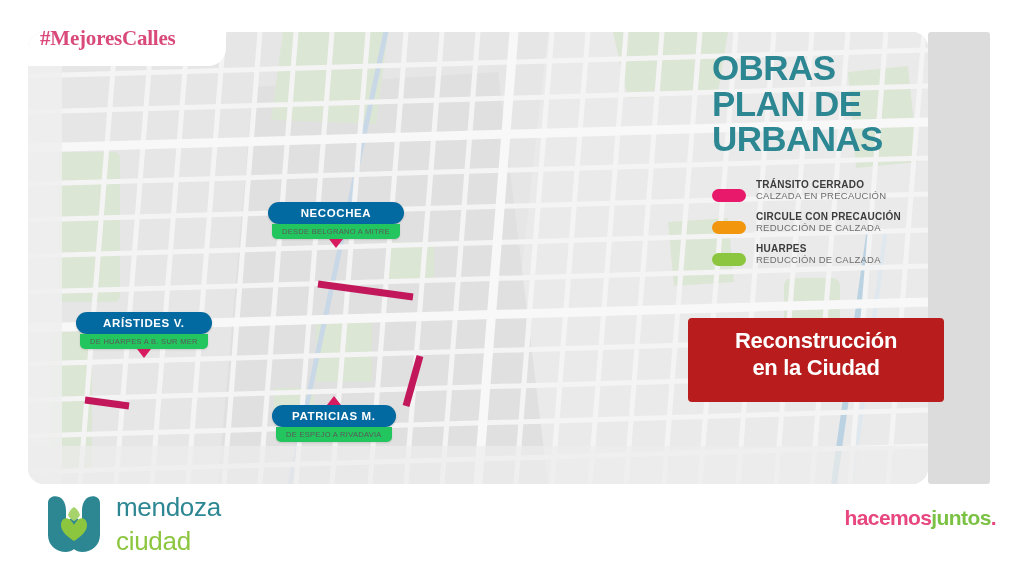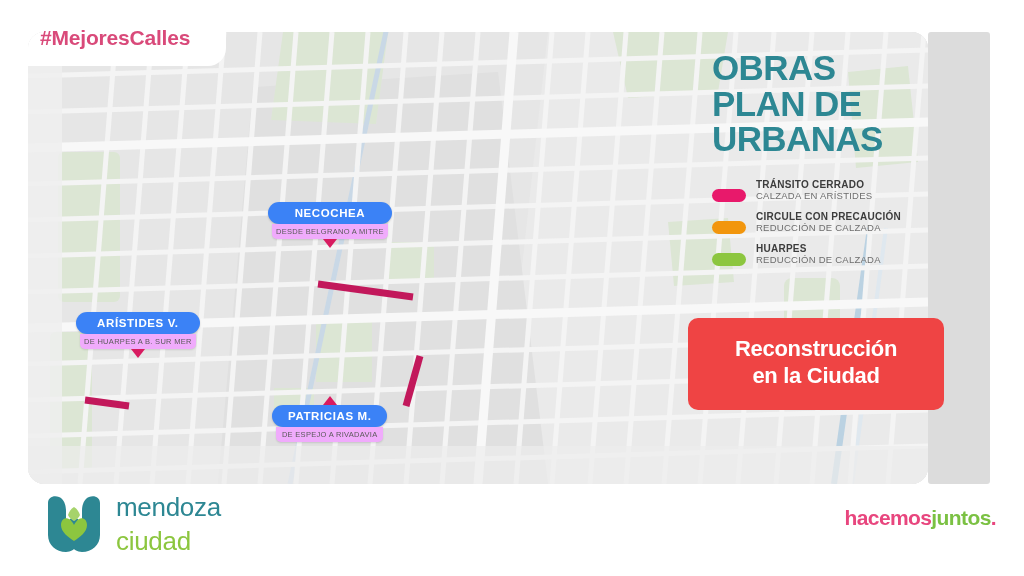--- a/index.html
+++ b/index.html
@@ -10,21 +10,21 @@
     font-family:"Liberation Sans","DejaVu Sans",sans-serif;
     overflow:hidden;
     position:relative;
   }
   .stage{position:relative;width:1024px;height:576px;background:#ffffff;overflow:hidden;}
 
   
   .hashtag{
     position:absolute;left:40px;top:26px;
     font-size:21px;font-weight:700;color:#D94A7A;
-    letter-spacing:-0.2px;z-index:40;
+    letter-spacing:-0.2px;z-index:40;font-family:Liberation Serif, serif;
   }
 
   
   .gray-panel{
     position:absolute;left:928px;top:32px;width:62px;height:452px;
     background:#DCDCDC;border-radius:3px;z-index:5;
   }
 
   
   .map-wrap{
@@ -38,30 +38,30 @@
   }
   .map-notch:after{
     content:"";position:absolute;left:0;top:0;width:198px;height:34px;
   }
 
   .map-svg{position:absolute;left:0;top:0;width:900px;height:452px;display:block;}
 
   
   .marker{position:absolute;z-index:28;}
   .marker .pill{
-    background:#3b82f6;color:#ffffff;
+    background:#0369a1;color:#ffffff;
     font-size:11.5px;font-weight:700;letter-spacing:0.6px;
     padding:5px 16px 5px 16px;border-radius:14px;
     text-align:center;white-space:nowrap;
     box-shadow:0 1px 2px rgba(0,0,0,0.18);
   }
   .marker .sub{
-    background:#f0abfc;color:#5A5A5A;
+    background:#22c55e;color:#5A5A5A;
     font-size:7.5px;font-weight:400;letter-spacing:0.3px;
-    padding:3px 4px;border-radius:0 0 5px 5px;
+    padding:3px 10px;border-radius:0 0 5px 5px;
     text-align:center;white-space:nowrap;
     margin:0 4px;
     box-shadow:0 1px 2px rgba(0,0,0,0.12);
   }
   .marker .tip{
     width:0;height:0;margin:0 auto;
     border-left:7px solid transparent;
     border-right:7px solid transparent;
     border-top:9px solid #D81B60;
   }
@@ -89,22 +89,22 @@
   .sw{
     width:34px;height:13px;border-radius:7px;flex:0 0 auto;
     margin-top:4px;margin-right:10px;
   }
   .legend-text{line-height:1.12;}
   .lg-main{font-size:10px;font-weight:700;color:#3C3C3C;letter-spacing:0.25px;}
   .lg-sub{font-size:9.5px;font-weight:400;color:#6D6D6D;letter-spacing:0.25px;margin-top:1px;}
 
   .cta{
     position:absolute;left:688px;top:318px;width:228px;
-    background:#ef4444;border-radius:10px;
-    padding:18px 14px 20px 14px;z-index:35;
+    background:#b91c1c;border-radius:4px;
+    padding:10px 14px 20px 14px;z-index:35;
   }
   .cta p{
     margin:0;color:#ffffff;text-align:center;
     font-size:22px;font-weight:800;line-height:1.22;letter-spacing:-0.3px;
   }
   .cta p span{display:block;}
 
   
   .logo{position:absolute;left:44px;top:494px;display:flex;align-items:center;z-index:40;}
   .logo-mark{width:60px;height:58px;flex:0 0 auto;}
@@ -254,21 +254,21 @@
       <span>OBRAS</span>
       <span>PLAN DE</span>
       <span>URBANAS</span>
     </h1>
 
     <div class="legend">
       <div class="legend-row">
         <span class="sw" style="background:#E8196B"></span>
         <span class="legend-text">
           <span class="lg-main" style="display:block">TRÁNSITO CERRADO</span>
-          <span class="lg-sub" style="display:block">CALZADA EN ARÍSTIDES</span>
+          <span class="lg-sub" style="display:block">CALZADA EN PRECAUCIÓN</span>
         </span>
       </div>
       <div class="legend-row">
         <span class="sw" style="background:#F2960D"></span>
         <span class="legend-text">
           <span class="lg-main" style="display:block">CIRCULE CON PRECAUCIÓN</span>
           <span class="lg-sub" style="display:block">REDUCCIÓN DE CALZADA</span>
         </span>
       </div>
       <div class="legend-row">

